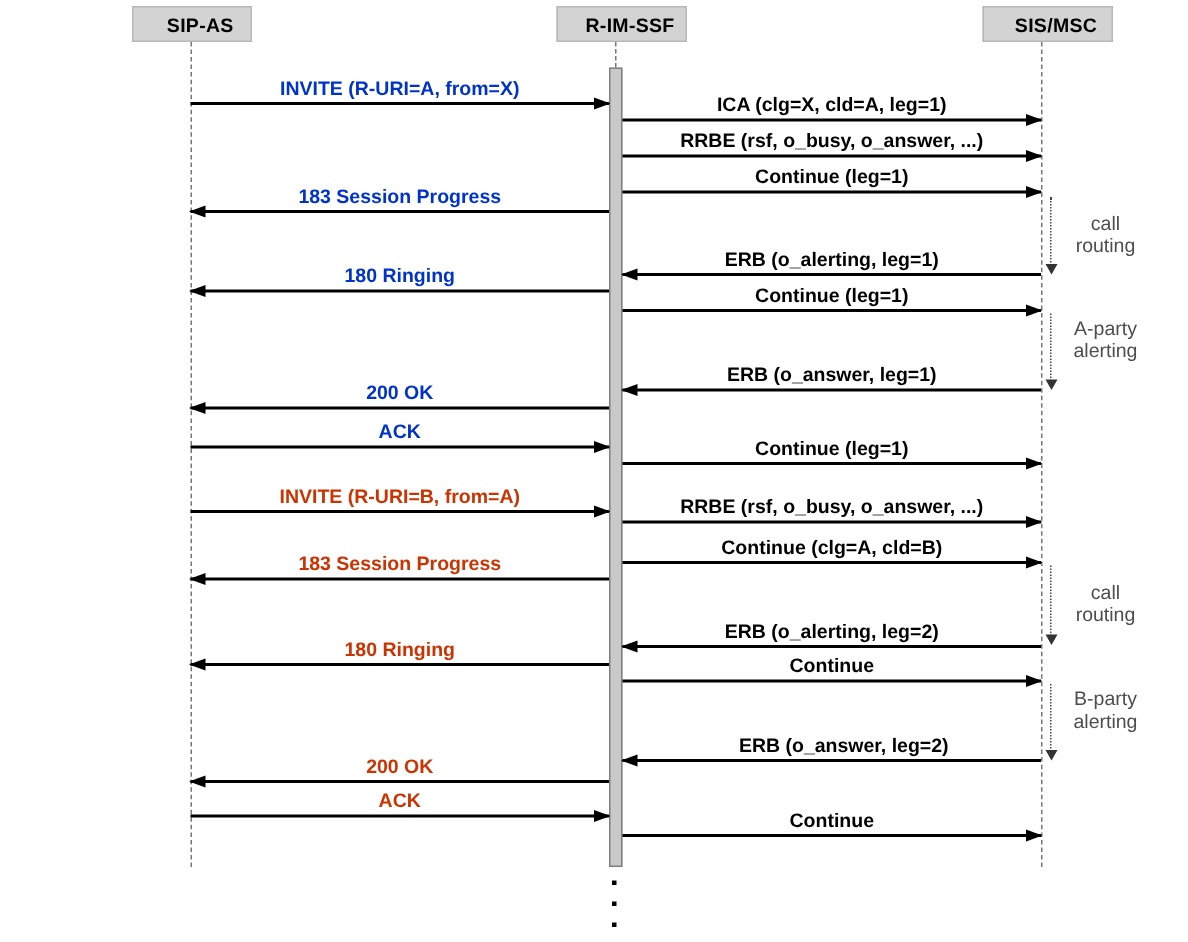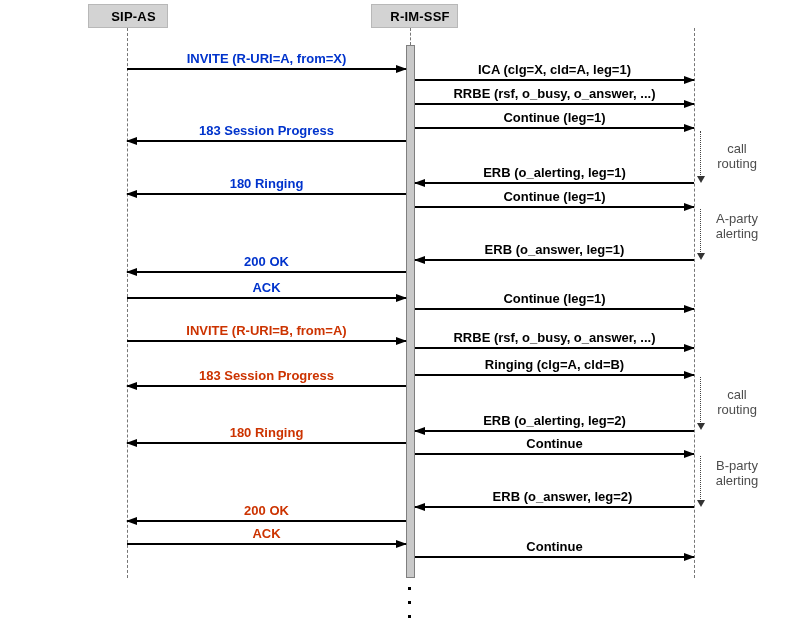--- a/index.html
+++ b/index.html
@@ -58,20 +58,21 @@
 
   .dot { position:absolute; left:408px; width:3px; height:3px; background:#000; }
 </style>
 </head>
 <body>
 
 <div class="diagram">
 
   <div class="actor-box" id="actor-sip-as">SIP-AS</div>
   <div class="actor-box" id="actor-r-im-ssf">R-IM-SSF</div>
+  <div class="actor-box" id="actor-sis-msc">SIS/MSC</div>
 
   <div class="lifeline" id="lifeline-sip-as"></div>
   <div class="lifeline" id="lifeline-r-im-ssf"></div>
   <div class="lifeline" id="lifeline-sis-msc"></div>
 
   <div class="activation-bar"></div>
 
   <div id="messages-layer">
       <div class="msg" style="top: 68px; left: 127px; width: 279px;">
         <div class="msg-label" style="color: rgb(0, 51, 204);">INVITE (R-URI=A, from=X)</div>
@@ -137,21 +138,21 @@
         <div class="msg-label" style="color: rgb(204, 51, 0);">INVITE (R-URI=B, from=A)</div>
         <div class="msg-line"></div>
         <div class="arrowhead right"></div>
       </div>
       <div class="msg" style="top: 347px; left: 415px; width: 279px;">
         <div class="msg-label" style="color: rgb(0, 0, 0);">RRBE (rsf, o_busy, o_answer, ...)</div>
         <div class="msg-line"></div>
         <div class="arrowhead right"></div>
       </div>
       <div class="msg" style="top: 374px; left: 415px; width: 279px;">
-        <div class="msg-label" style="color: rgb(0, 0, 0);">Ringing (clg=A, cld=B)</div>
+        <div class="msg-label" style="color: rgb(0, 0, 0);">Continue (clg=A, cld=B)</div>
         <div class="msg-line"></div>
         <div class="arrowhead right"></div>
       </div>
       <div class="msg" style="top: 385px; left: 127px; width: 279px;">
         <div class="msg-label" style="color: rgb(204, 51, 0);">183 Session Progress</div>
         <div class="msg-line"></div>
         <div class="arrowhead left"></div>
       </div>
       <div class="msg" style="top: 430px; left: 415px; width: 279px;">
         <div class="msg-label" style="color: rgb(0, 0, 0);">ERB (o_alerting, leg=2)</div>

